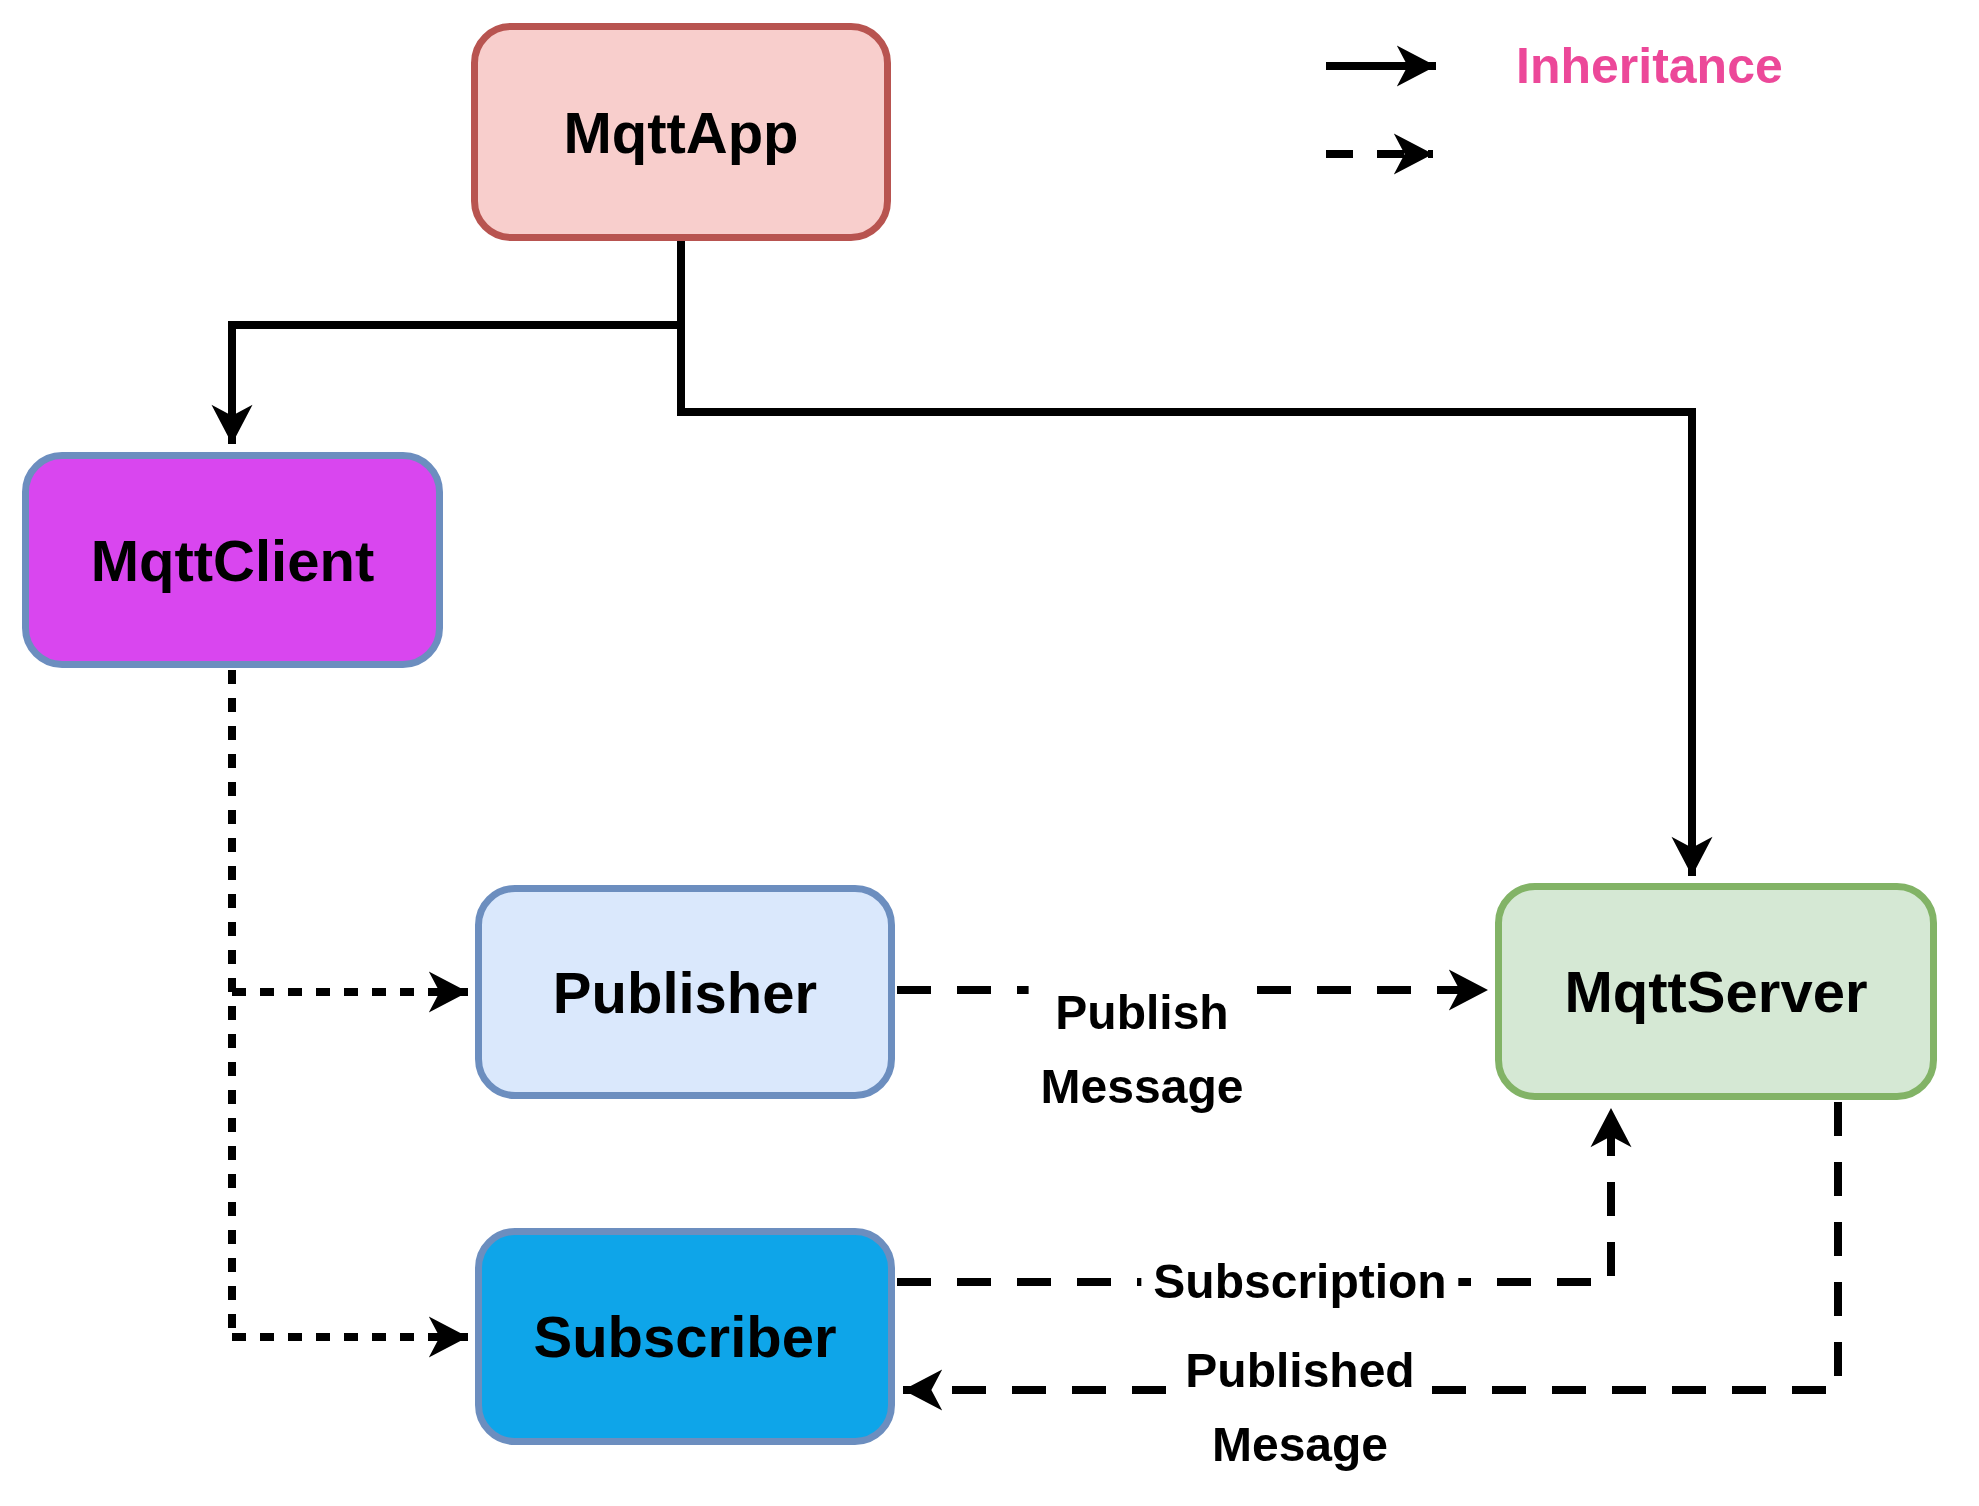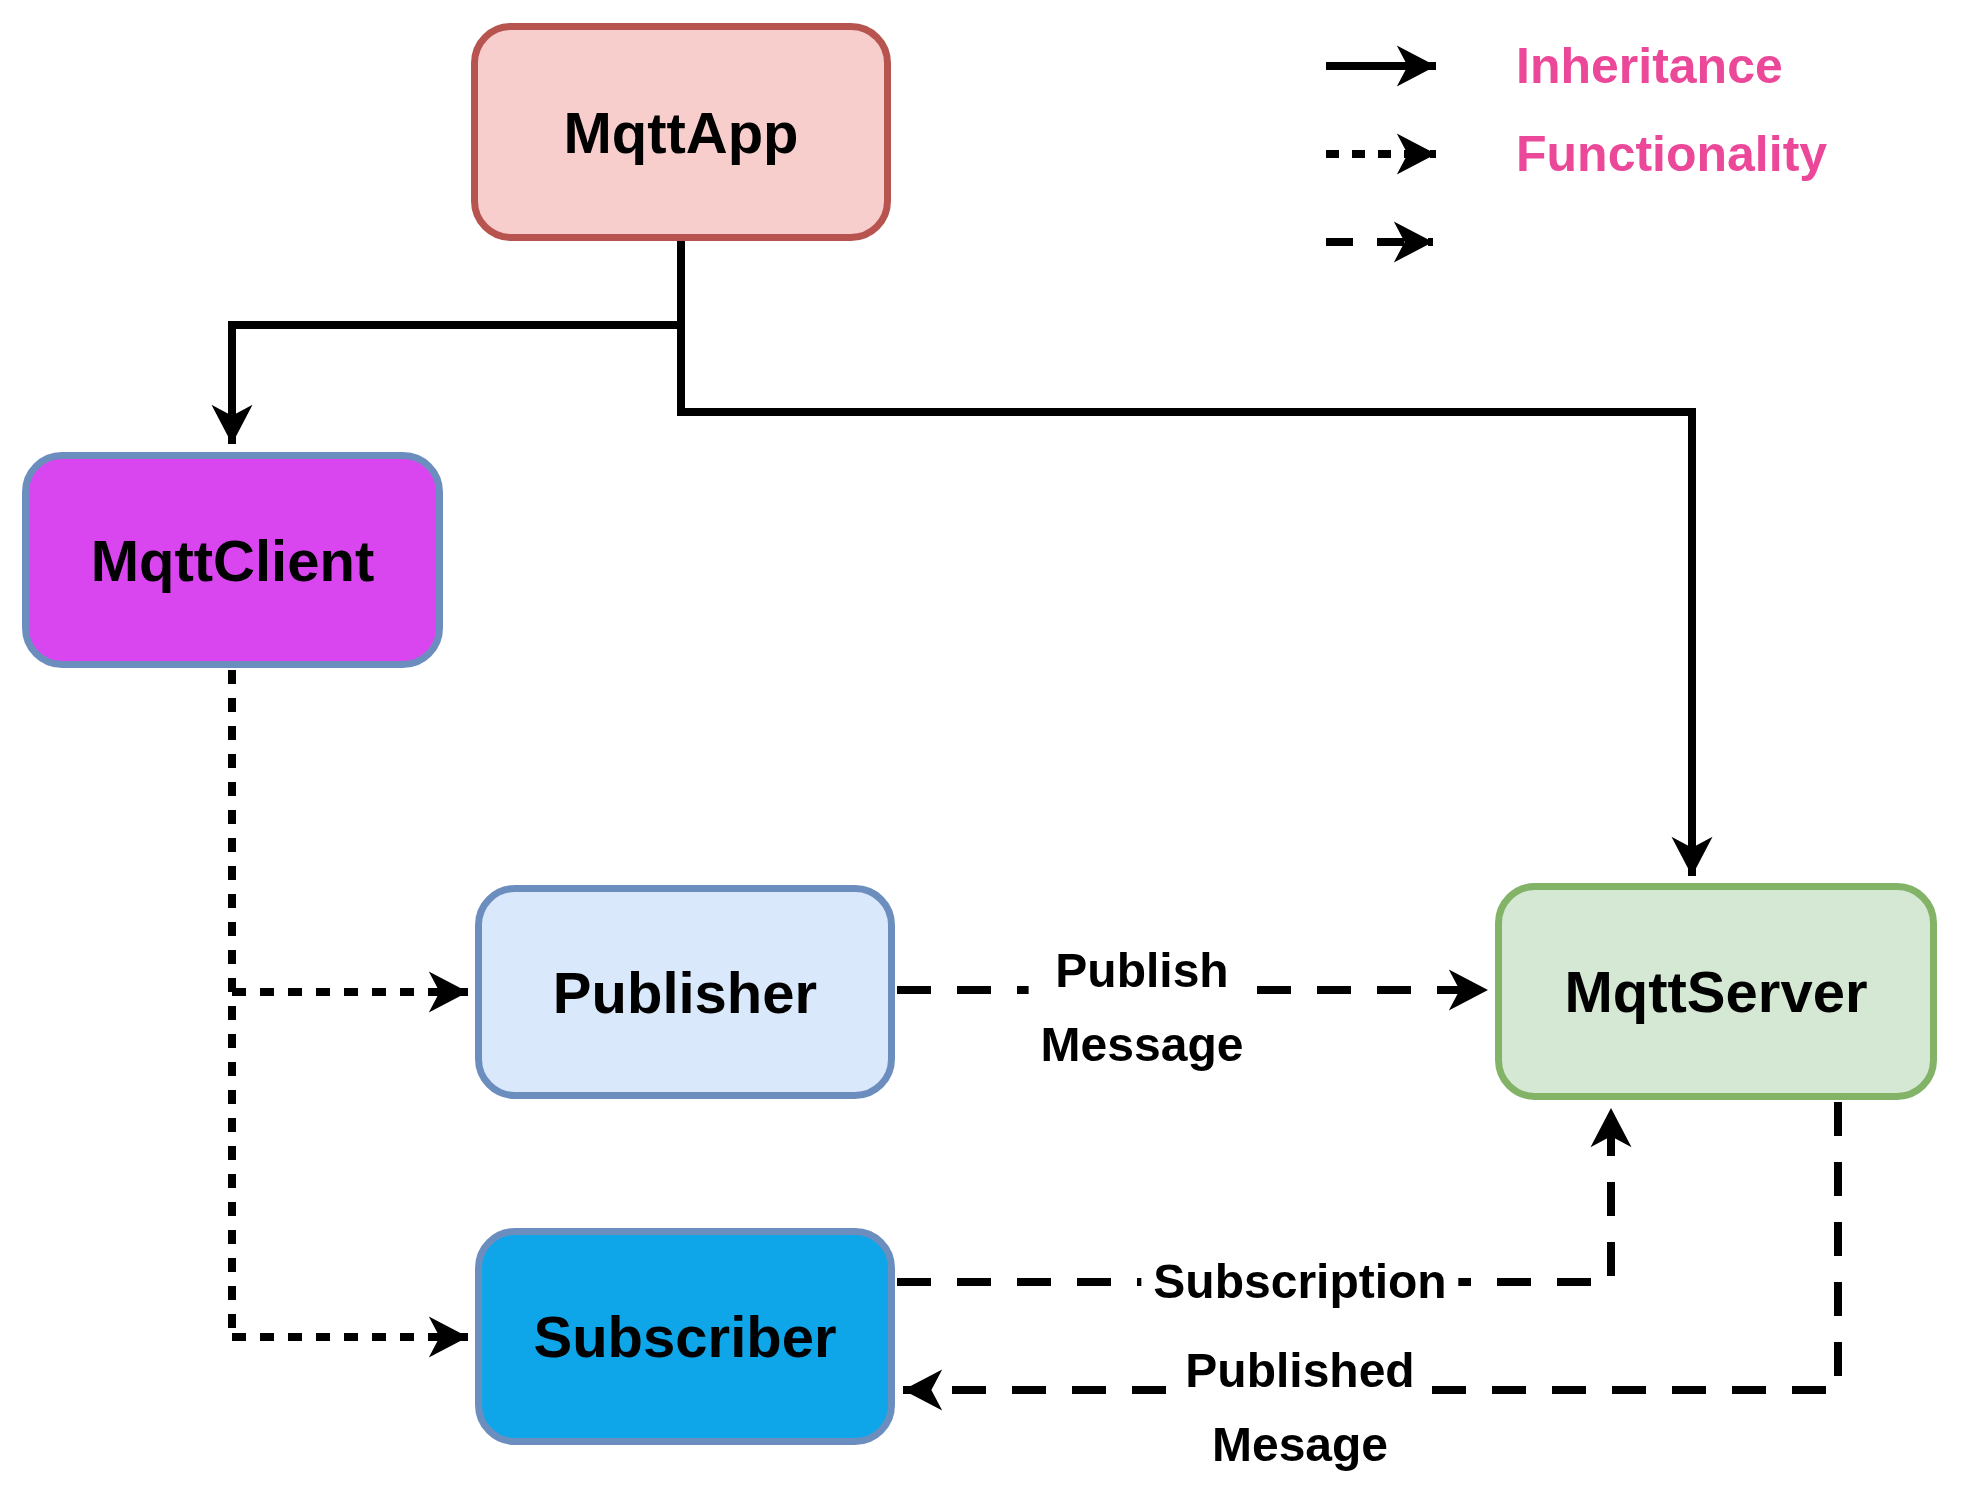--- a/index.html
+++ b/index.html
@@ -23,21 +23,21 @@
   #node-mqtt-client{left:22px;  top:452px; width:421px;height:216px;}
   #node-publisher  {left:475px; top:885px; width:420px;height:214px;}
   #node-subscriber {left:475px; top:1228px;width:420px;height:217px;}
   #node-mqtt-server{left:1495px;top:883px; width:442px;height:217px;}
   
   .edge-label{
     position:absolute;z-index:3;transform:translate(-50%,-50%);
     background:#ffffff;padding:0 12px;text-align:center;white-space:pre-line;
     font-weight:bold;font-size:48px;line-height:1.55;color:#000;
   }
-  #label-publish-message {left:1142px;top:1008px;}
+  #label-publish-message {left:1142px;top:1050px;}
   #label-subscription    {left:1300px;top:1282px;}
   #label-published-mesage{left:1300px;top:1408px;}
   
   #legend{position:absolute;left:1322px;top:22px;z-index:3;display:flex;flex-direction:column;}
   .legend-row{display:flex;align-items:center;height:88px;}
   .legend-row svg{flex:0 0 auto;}
   .legend-label{margin-left:34px;font-weight:bold;font-size:50px;color:#ec4899;}
   .legend-line{fill:none;stroke:#000;stroke-width:8;}
   .legend-line.dotted{stroke-dasharray:13 13;}
   .legend-line.dashed{stroke-dasharray:27 24;}
@@ -97,22 +97,16 @@
 
 <div id="legend">
   <div class="legend-row">
     <svg width="160" height="50">
       <path class="legend-line" d="M 4 25 L 114 25" marker-end="url(#arrowhead)"></path>
     </svg>
     <span class="legend-label">Inheritance</span>
   </div>
   <div class="legend-row">
     <svg width="160" height="50">
-      <path class="legend-line dotted" d="M 4 25 L 114 25" marker-end="url(#arrowhead)"></path>
-    </svg>
-    <span class="legend-label">Functionality</span>
-  </div>
-  <div class="legend-row">
-    <svg width="160" height="50">
       <path class="legend-line dashed" d="M 4 25 L 111 25" marker-end="url(#arrowhead)"></path>
     </svg>
   </div>
 </div>
 
 </body></html>

